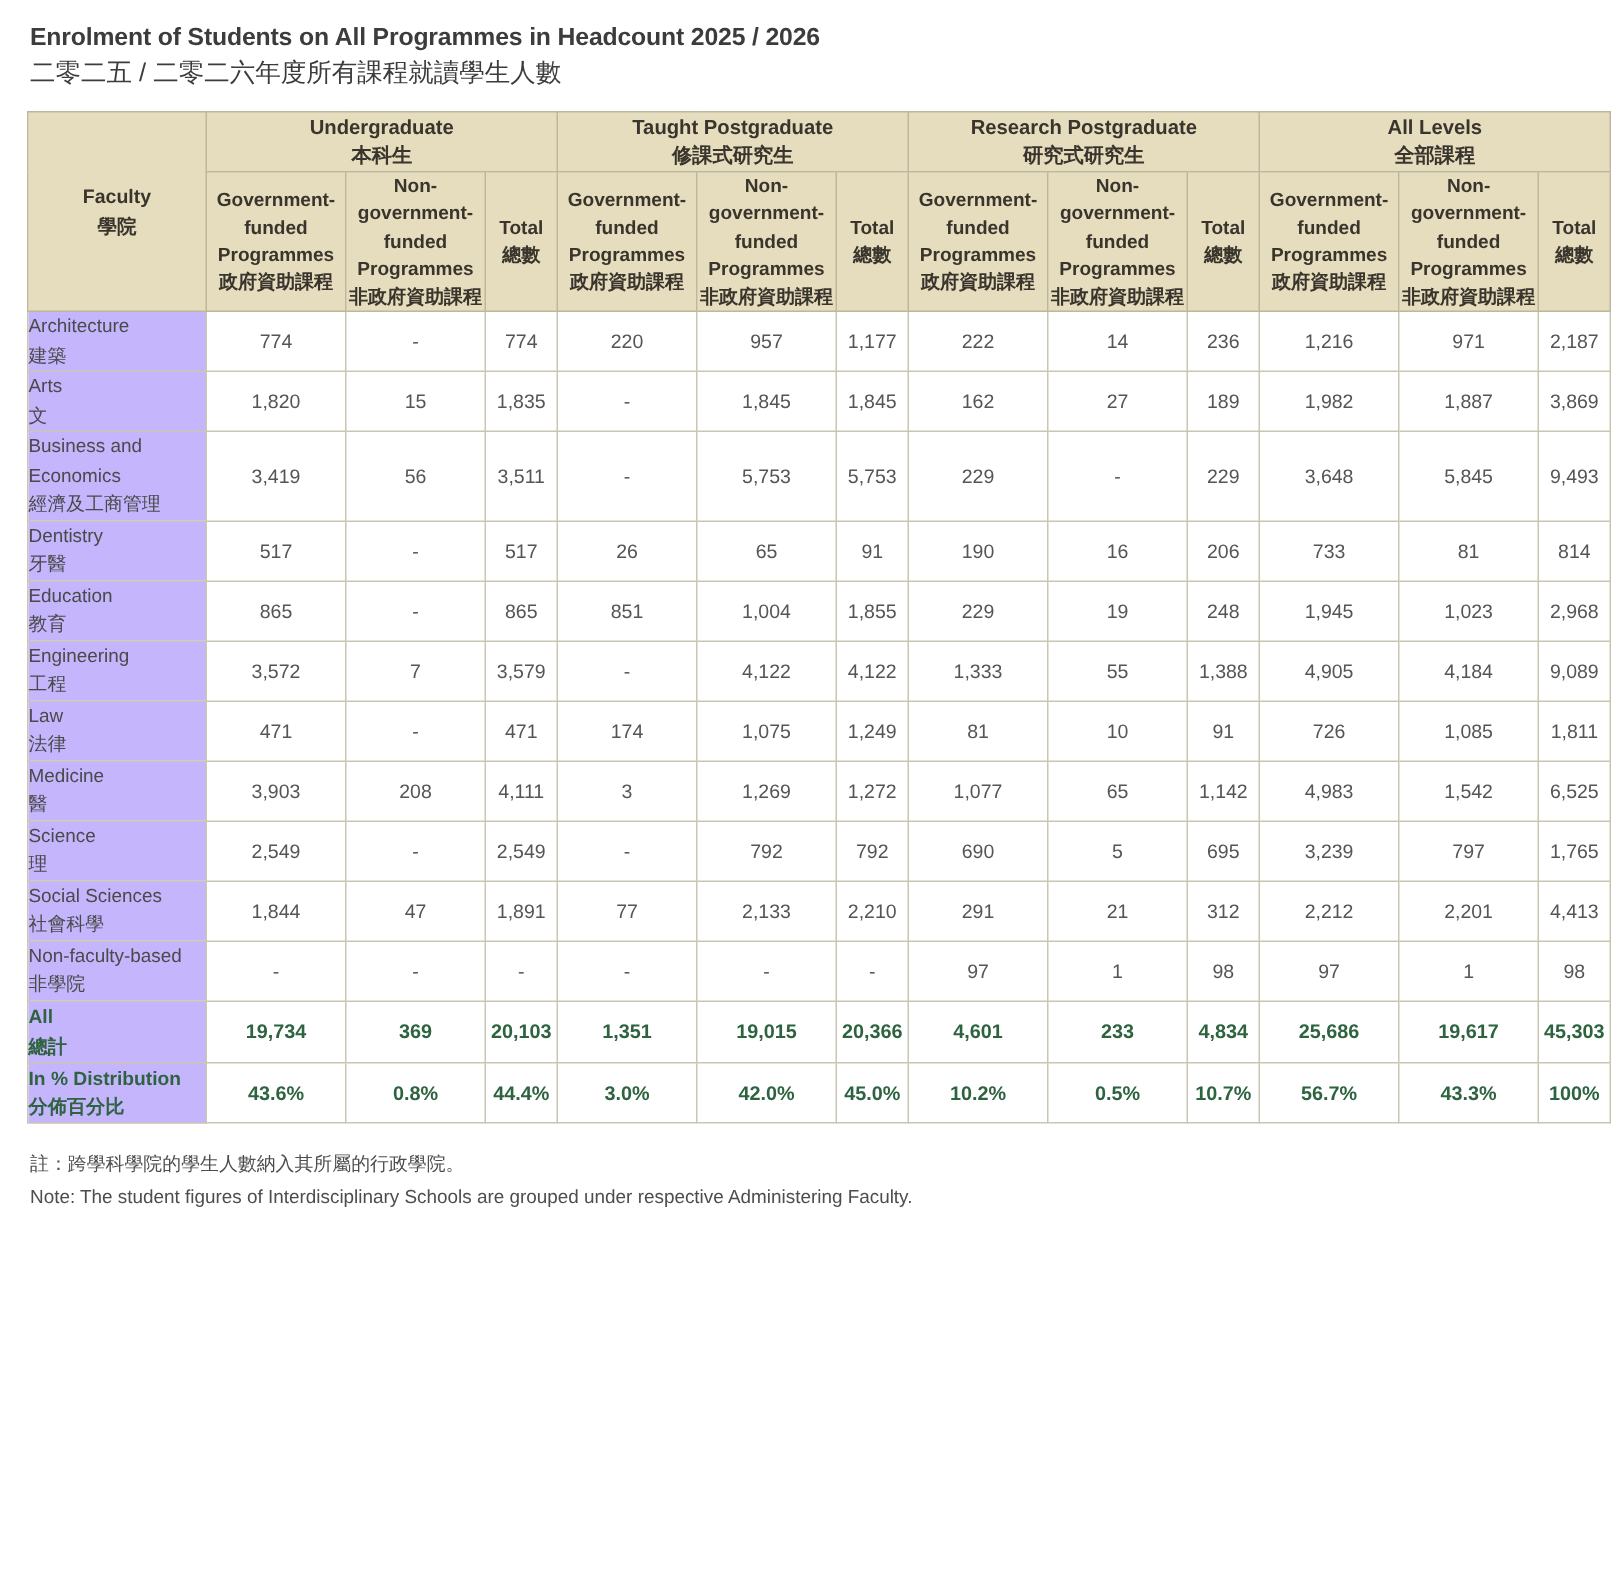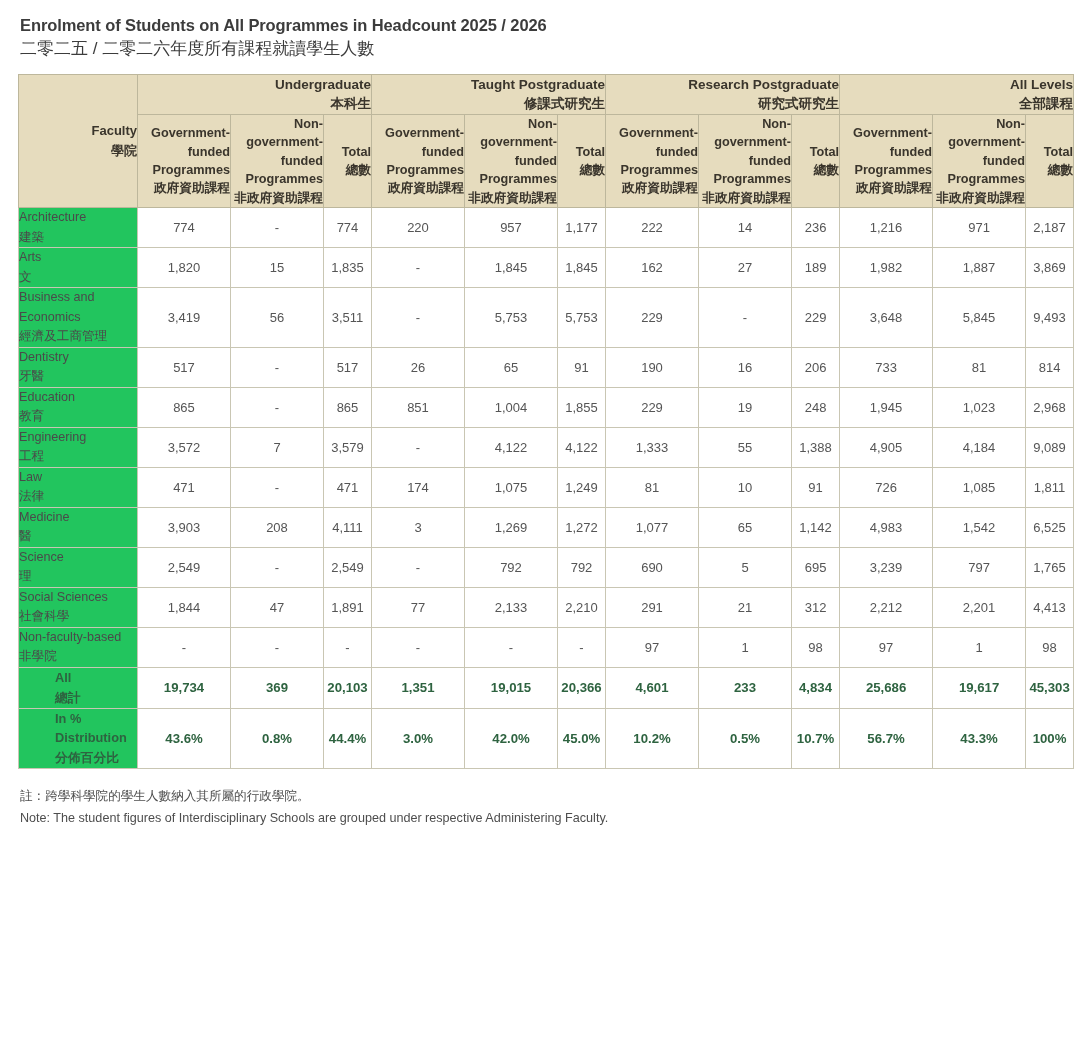--- a/index.html
+++ b/index.html
@@ -49,46 +49,46 @@
     border: 1px solid #c9c6b3;
     padding: 0;
     vertical-align: middle;
   }
 
   
   .hdr {
     background: #e6dcbe;
     color: #3a352c;
     font-weight: bold;
-    text-align: right;
+    text-align: center;
     border-color: #bdb79c !important;
   }
   .hdr-group {
     font-size: 13.5px;
     line-height: 1.45;
     padding: 10px 4px 10px 4px;
   }
   .hdr-sub {
     font-size: 12.7px;
     line-height: 1.45;
     padding: 8px 3px 8px 3px;
   }
   .hdr-sub .zh { font-weight: bold; }
   .hdr-faculty {
     font-size: 13px;
-    text-align: right;
+    text-align: center;
     vertical-align: bottom;
     padding: 0 0 12px 10px;
     line-height: 1.5;
   }
 
   
   tbody tr td { background: #ffffff; }
   td.fac {
-    background: #22c55e;
+    background: #c4b5fd;
     text-align: left;
     padding: 9px 6px 9px 10px;
     font-size: 12.6px;
     line-height: 1.55;
     color: #4a4a4a;
     font-weight: normal;
   }
   td.fac .zh { display: block; }
   td.num {
     text-align: center;
@@ -100,21 +100,20 @@
 
   
   tr.total td, tr.pct td {
     font-weight: bold;
     color: #2e6340;
   }
   tr.total td.fac, tr.pct td.fac {
     color: #2e6340;
     font-weight: bold;
     font-size: 12.8px;
-    padding-left: 36px;
   }
   tr.total td.num, tr.pct td.num {
     color: #2e6340;
     font-weight: bold;
     font-size: 13.2px;
   }
   tr.total td { border-top: 1px solid #9a9a8a; }
 
   
   .note {

